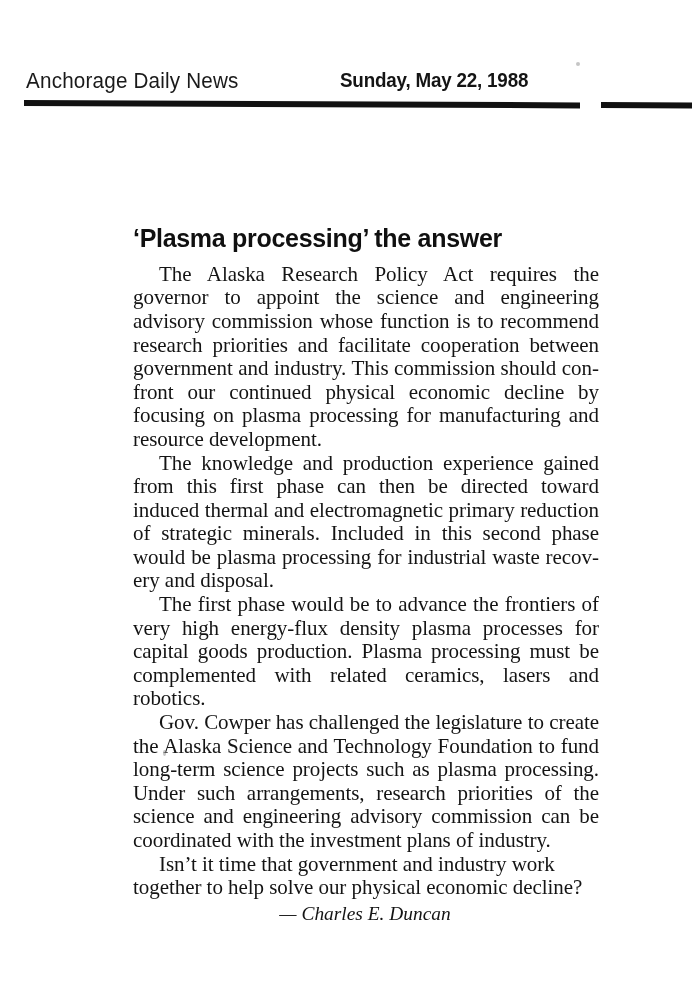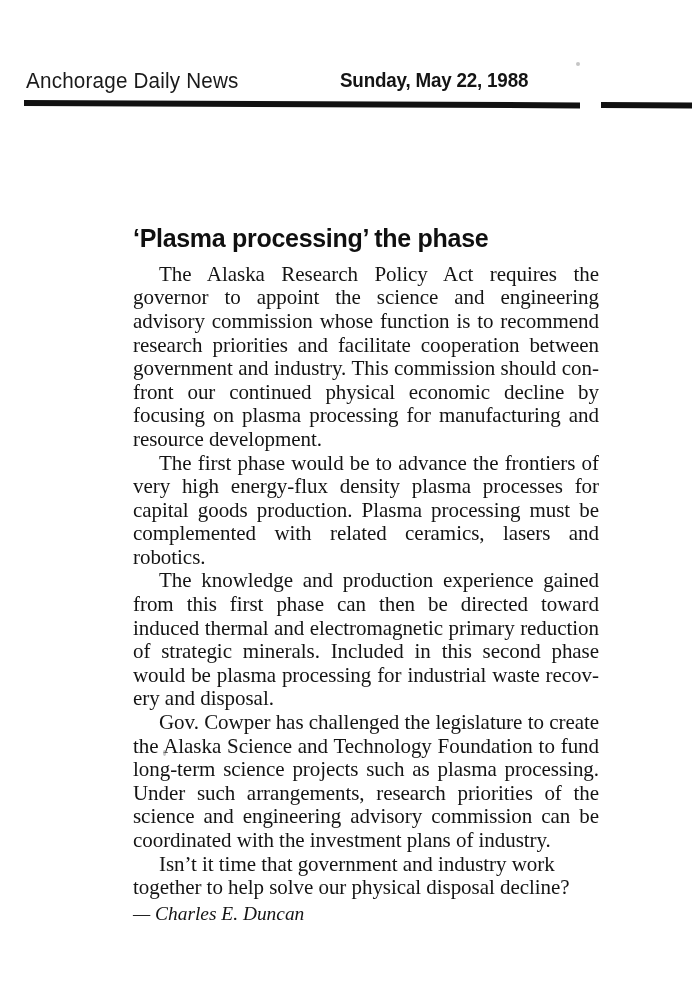--- a/index.html
+++ b/index.html
@@ -132,21 +132,21 @@
     letter-spacing: -0.05px;
     text-indent: 26px;
     color: #141414;
     hyphens: manual;
   }
   .body-copy p:last-of-type {
     text-align: left;
   }
   .byline {
     margin-top: 2px;
-    text-align: left;
+    text-align: center;
     font-style: italic;
     font-size: 19.4px;
     line-height: 23.6px;
     color: #141414;
     padding-right: 2px;
   }
 
   
   .speck {
     position: absolute;
@@ -162,28 +162,28 @@
   <div class="masthead-name">Anchorage Daily News</div>
   <div class="masthead-date">Sunday, May 22, 1988</div>
 </div>
 
 <div class="rule-wrap">
   <div class="rule-main"></div>
   <div class="rule-right"></div>
 </div>
 
 <div class="article">
-  <h1 class="headline">‘Plasma processing’ the phase</h1>
+  <h1 class="headline">‘Plasma processing’ the answer</h1>
 
   <div class="body-copy">
     <p>The Alaska Research Policy Act requires the governor to appoint the science and engineering advisory commission whose func­tion is to recommend research priorities and facilitate cooperation between government and industry. This commission should con­front our continued physical economic decline by focusing on plasma processing for manufac­turing and resource development.</p>
+    <p>The knowledge and production experience gained from this first phase can then be directed toward induced thermal and electro­magnetic primary reduction of strategic min­erals. Included in this second phase would be plasma processing for industrial waste recov­ery and disposal.</p>
     <p>The first phase would be to advance the frontiers of very high energy-flux density plasma processes for capital goods production. Plasma processing must be complemented with related ceramics, lasers and robotics.</p>
-    <p>The knowledge and production experience gained from this first phase can then be directed toward induced thermal and electro­magnetic primary reduction of strategic min­erals. Included in this second phase would be plasma processing for industrial waste recov­ery and disposal.</p>
     <p>Gov. Cowper has challenged the legislature to create the Alaska Science and Technology Foundation to fund long-term science projects such as plasma processing. Under such arran­gements, research priorities of the science and engineering advisory commission can be coor­dinated with the investment plans of indus­try.</p>
-    <p>Isn’t it time that government and industry work together to help solve our physical disposal decline?</p>
+    <p>Isn’t it time that government and industry work together to help solve our physical economic decline?</p>
   </div>
 
   <div class="byline">— Charles E. Duncan</div>
 </div>
 
 <div class="speck" style="left:163px; top:750px; width:3px; height:6px;"></div>
 <div class="speck" style="left:320px; top:884px; width:3px; height:3px;"></div>
 <div class="speck" style="left:576px; top:62px; width:4px; height:4px;"></div>
 
 </body></html>

